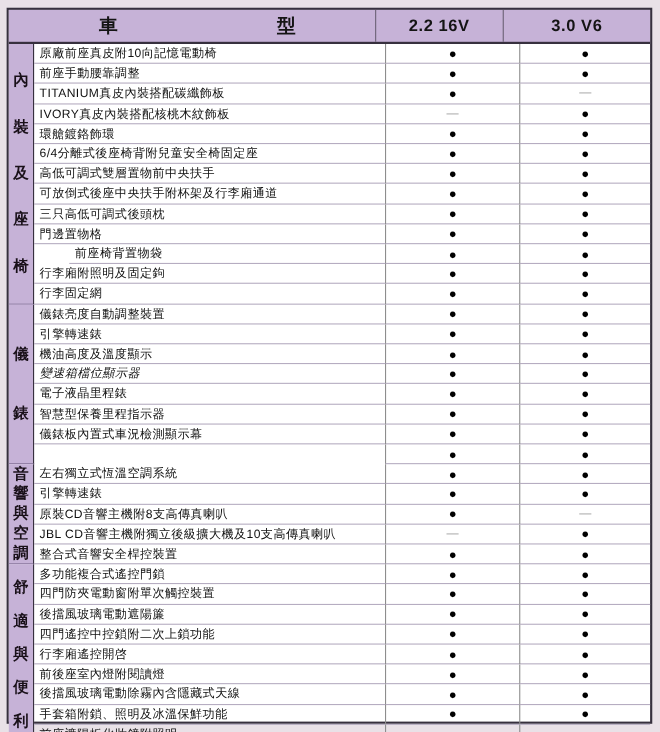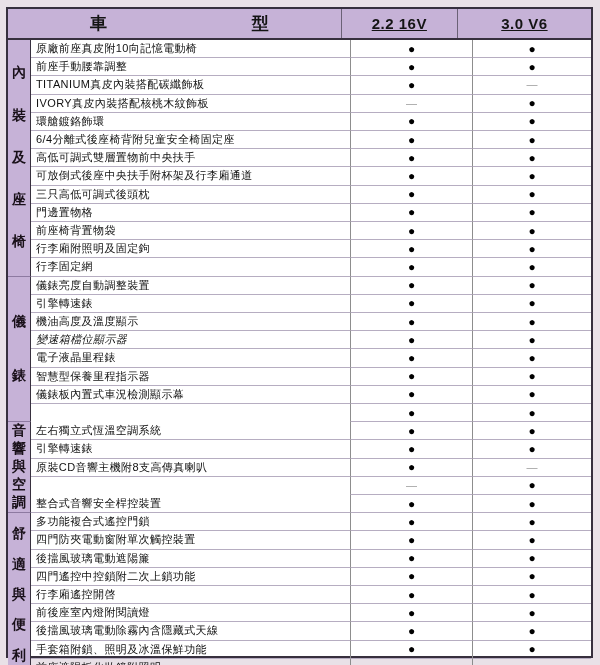--- a/index.html
+++ b/index.html
@@ -27,21 +27,20 @@
   .hdr-model {
     width: 342px;
     display: flex; align-items: center; justify-content: space-between;
     padding: 0 72px 0 82px;
     font-size: 17px;
   }
   .hdr-col {
     display: flex; align-items: center; justify-content: center;
     font-size: 15px; letter-spacing: 0.5px;
     border-left: 1px solid #6b6176;
-    text-decoration: underline;
   }
   .hdr-col.c1 { width: 122px; }
   .hdr-col.c2 { width: 141px; }
   
   .tbl-body {
     flex: 1 1 auto;
     display: grid;
     grid-template-columns: 23px 1fr 122px 119px;
     grid-template-rows: repeat(35, 1fr);
   }
@@ -121,21 +120,21 @@
       <div class="v-cell c4" style="grid-row: 7;">●</div>
       <div class="f-cell" style="grid-row: 8;">可放倒式後座中央扶手附杯架及行李廂通道</div>
       <div class="v-cell c3" style="grid-row: 8;">●</div>
       <div class="v-cell c4" style="grid-row: 8;">●</div>
       <div class="f-cell" style="grid-row: 9;">三只高低可調式後頭枕</div>
       <div class="v-cell c3" style="grid-row: 9;">●</div>
       <div class="v-cell c4" style="grid-row: 9;">●</div>
       <div class="f-cell" style="grid-row: 10;">門邊置物格</div>
       <div class="v-cell c3" style="grid-row: 10;">●</div>
       <div class="v-cell c4" style="grid-row: 10;">●</div>
-      <div class="f-cell" style="grid-row: 11;">前座椅背置物袋</div>
+      <div class="f-cell" style="grid-row: 11; margin-left: 32px;">前座椅背置物袋</div>
       <div class="v-cell c3" style="grid-row: 11;">●</div>
       <div class="v-cell c4" style="grid-row: 11;">●</div>
       <div class="f-cell" style="grid-row: 12;">行李廂附照明及固定鉤</div>
       <div class="v-cell c3" style="grid-row: 12;">●</div>
       <div class="v-cell c4" style="grid-row: 12;">●</div>
       <div class="f-cell" style="grid-row: 13;">行李固定網</div>
       <div class="v-cell c3" style="grid-row: 13;">●</div>
       <div class="v-cell c4" style="grid-row: 13;">●</div>
       <div class="cat-cell" style="grid-row: 14 / span 8;">
         <span>儀</span>
@@ -173,20 +172,21 @@
       </div>
       <div class="f-cell" style="grid-row: 22;">左右獨立式恆溫空調系統</div>
       <div class="v-cell c3" style="grid-row: 22;">●</div>
       <div class="v-cell c4" style="grid-row: 22;">●</div>
       <div class="f-cell" style="grid-row: 23;">引擎轉速錶</div>
       <div class="v-cell c3" style="grid-row: 23;">●</div>
       <div class="v-cell c4" style="grid-row: 23;">●</div>
       <div class="f-cell" style="grid-row: 24;">原裝CD音響主機附8支高傳真喇叭</div>
       <div class="v-cell c3" style="grid-row: 24;">●</div>
       <div class="v-cell c4 dash" style="grid-row: 24;">—</div>
+      <div class="f-cell" style="grid-row: 25;">JBL CD音響主機附獨立後級擴大機及10支高傳真喇叭</div>
       <div class="v-cell c3 dash" style="grid-row: 25;">—</div>
       <div class="v-cell c4" style="grid-row: 25;">●</div>
       <div class="f-cell" style="grid-row: 26;">整合式音響安全桿控裝置</div>
       <div class="v-cell c3" style="grid-row: 26;">●</div>
       <div class="v-cell c4" style="grid-row: 26;">●</div>
       <div class="cat-cell last" style="grid-row: 27 / span 9;">
         <span>舒</span>
         <span>適</span>
         <span>與</span>
         <span>便</span>

